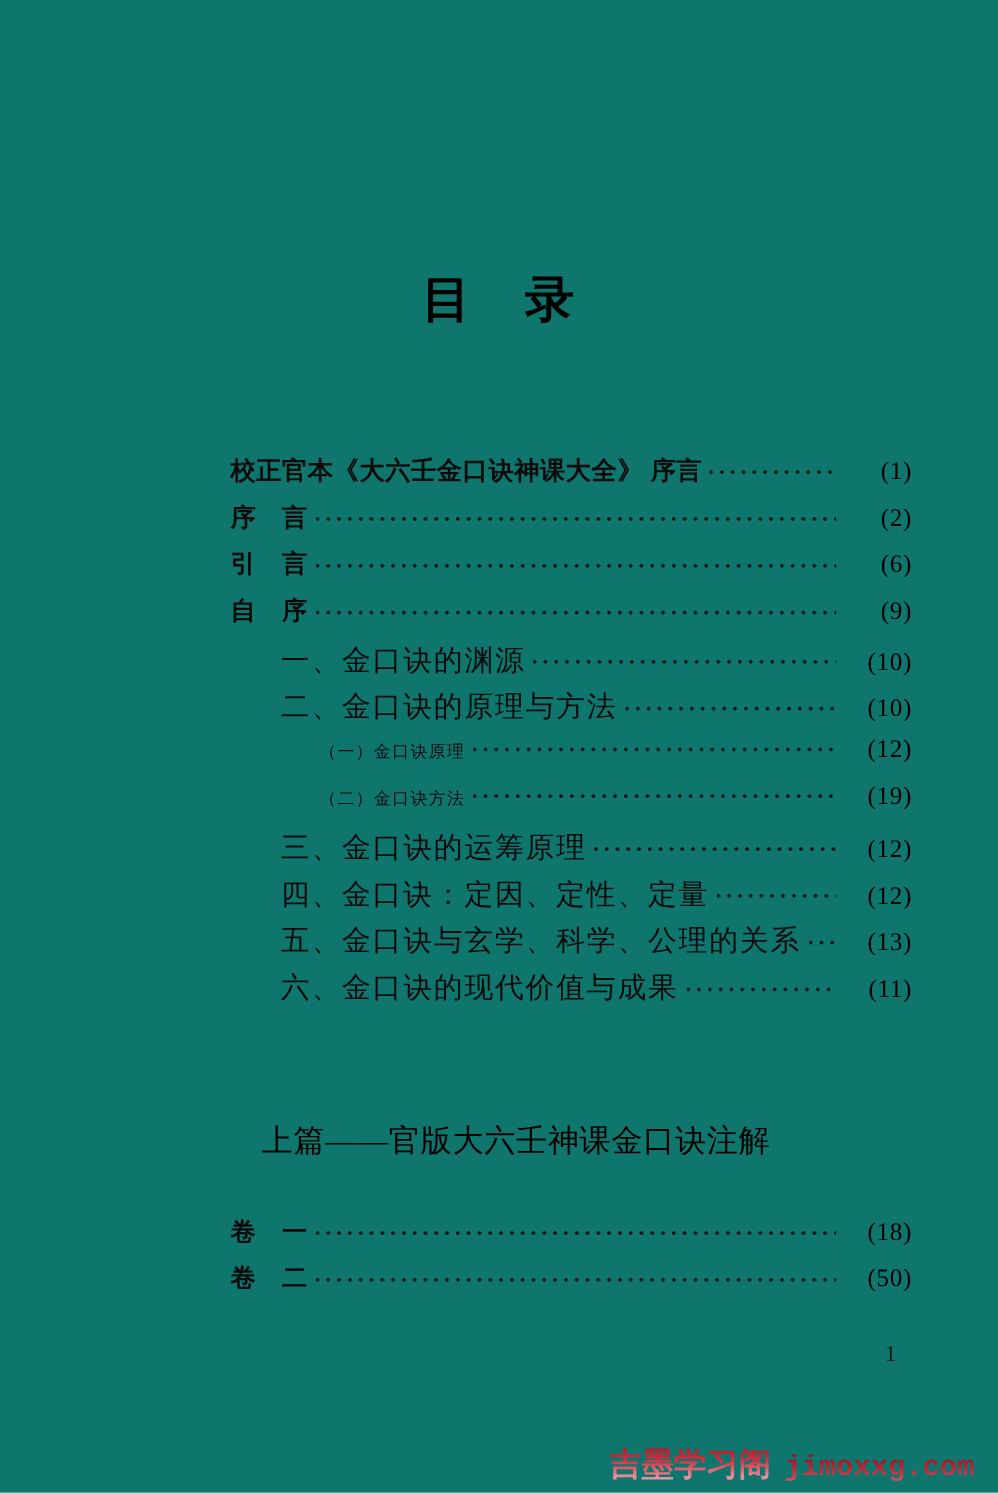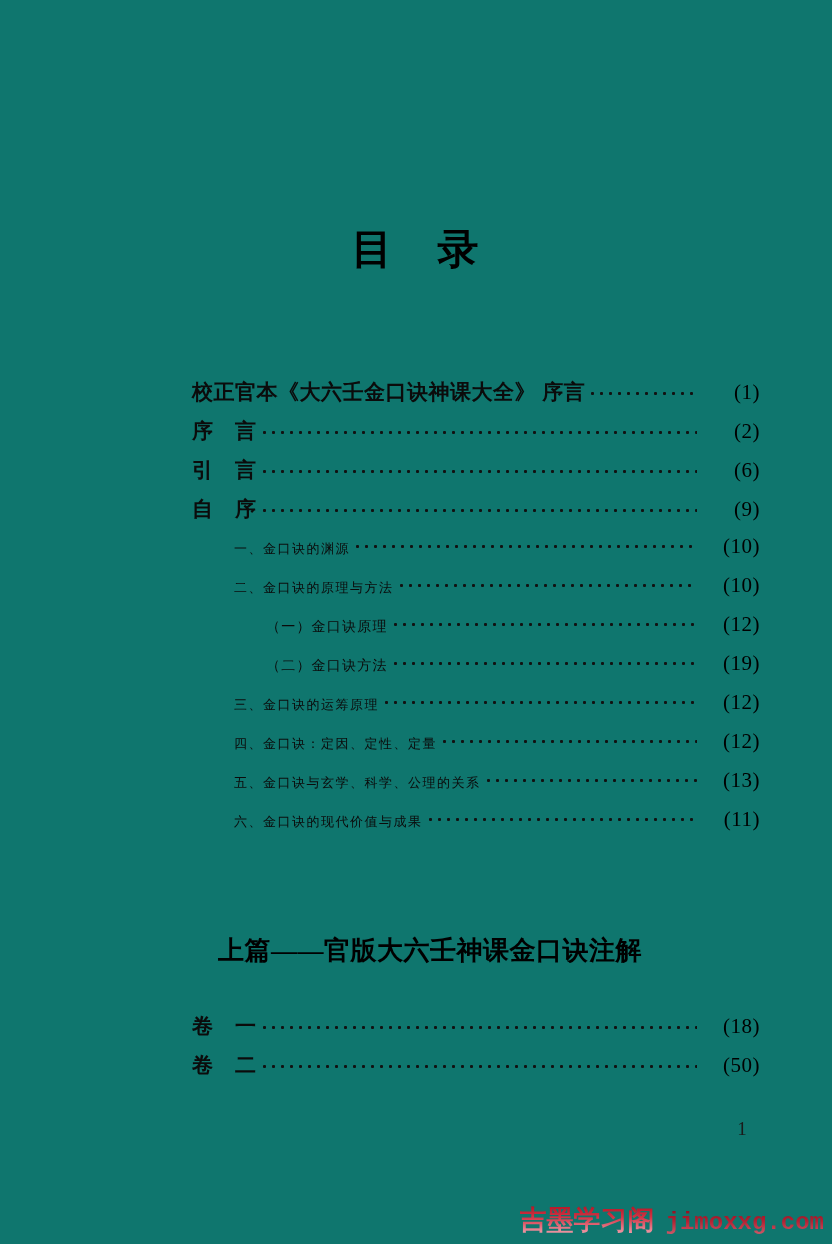--- a/index.html
+++ b/index.html
@@ -85,41 +85,41 @@
     font-size: 21px;
     letter-spacing: 0.5px;
   }
   .lvl1 .leader::before { bottom: 0.26em; }
 
   .lvl2 {
     padding-left: 42px;
   }
   .lvl2 .toc-label {
     font-family: Liberation Sans, sans-serif;
-    font-size: 13px;
+    font-size: 24px;
     letter-spacing: 1.5px;
   }
   .lvl2 .toc-page { width: 58px; }
 
   .lvl3 {
     padding-left: 74px;
   }
   .lvl3 .toc-label {
     font-family: "Liberation Serif", "DejaVu Serif", serif;
     font-size: 14px;
     letter-spacing: 1.2px;
   }
 
   
   .part-heading {
     position: absolute;
     top: 933px;
     left: 218px;
     font-family: "Liberation Serif", "DejaVu Serif", serif;
-    font-weight: bold;
+    font-weight: normal;
     font-size: 26px;
     letter-spacing: 0.5px;
     color: #000;
     white-space: pre;
   }
 
   
   .volumes {
     position: absolute;
     top: 1012px;
@@ -136,21 +136,21 @@
     text-align: center;
     font-family: "Liberation Serif", "DejaVu Serif", serif;
     font-size: 19px;
     color: #1a1a1a;
   }
 
   
   .watermark {
     position: absolute;
     bottom: 6px;
-    right: 8px;
+    right: 20px;
     display: flex;
     align-items: baseline;
     gap: 11px;
   }
   .wm-cn {
     font-family: "Liberation Sans", "DejaVu Sans", sans-serif;
     font-weight: bold;
     font-size: 27px;
     letter-spacing: 0px;
     background-image: linear-gradient(180deg, #a80d1c 0%, #d23344 42%, #e98795 78%, #f2b2bb 100%);

